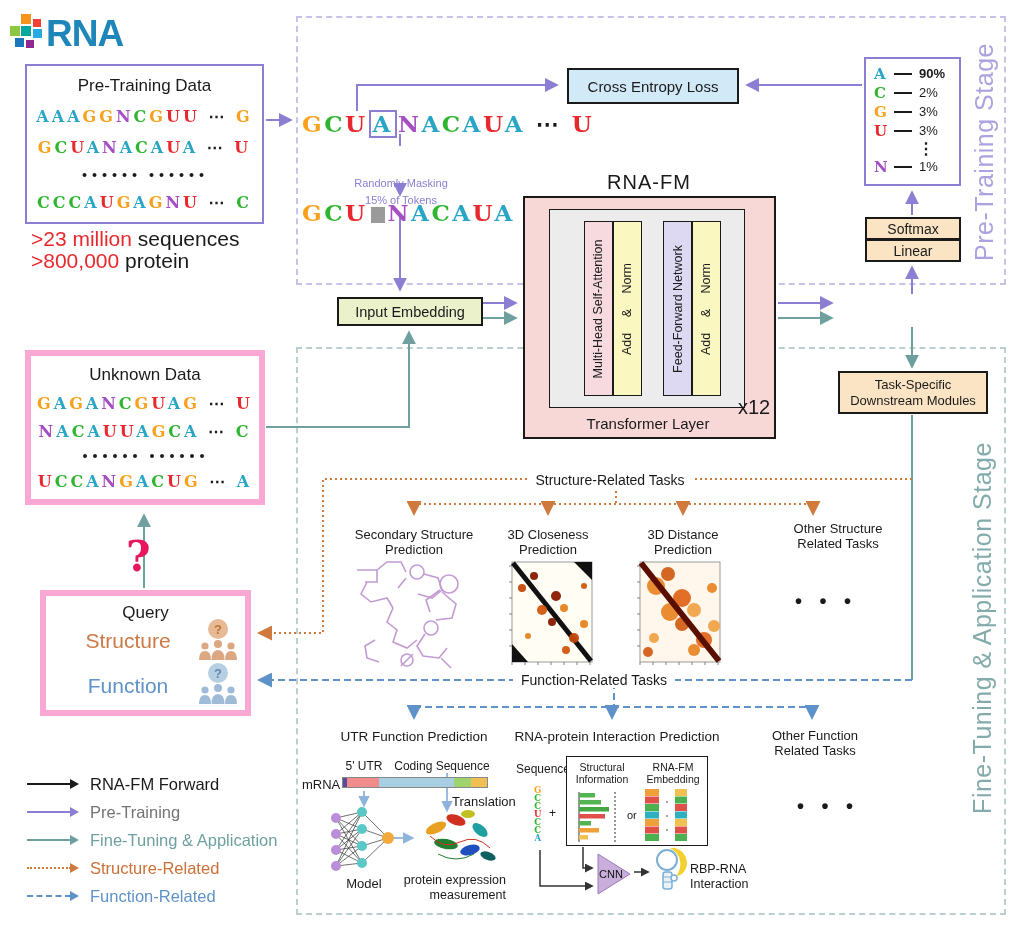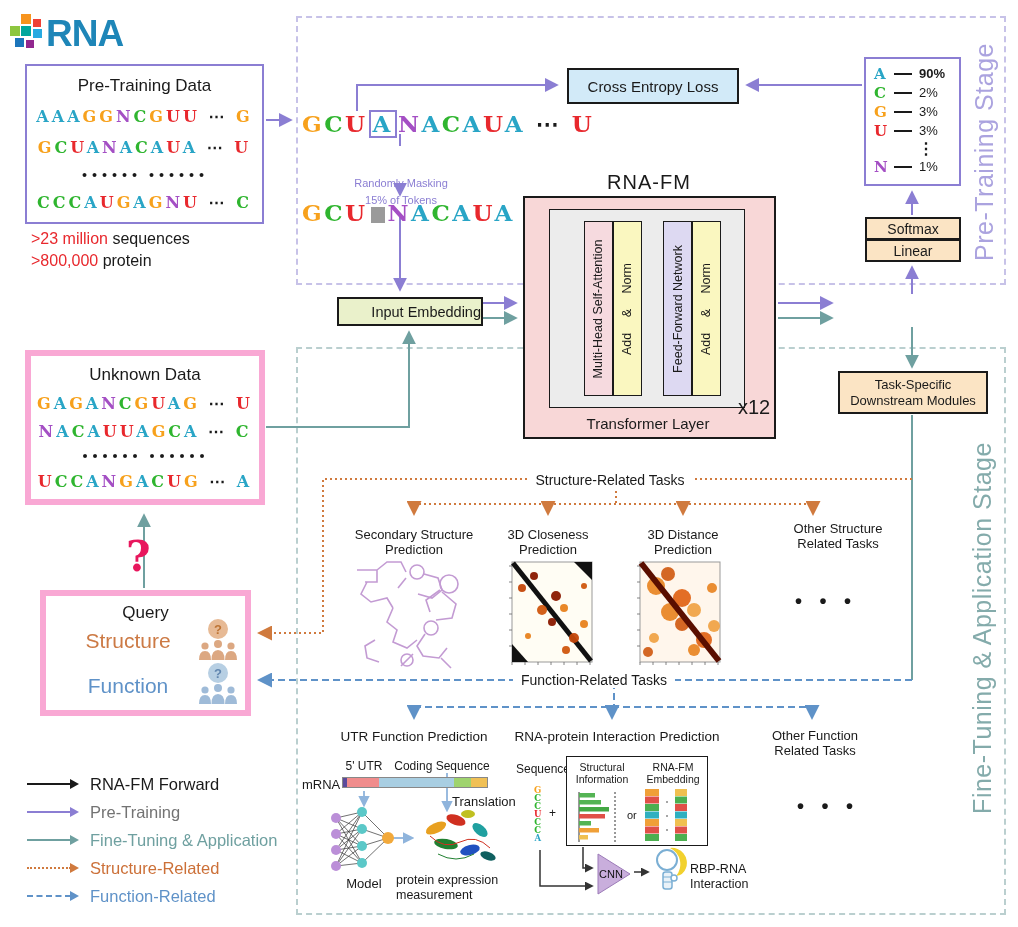--- a/index.html
+++ b/index.html
@@ -162,21 +162,21 @@
     <span style="font-size:37px;font-weight:bold;color:#1E86B8;letter-spacing:-1px;">RNA</span>
   </div>
 
   <div class="abs box b-purple databox" style="left:25px;top:64px;width:239px;height:160px;">
     <div class="title">Pre-Training Data</div>
     <div class="seq"><span style="color: rgb(41, 165, 198);">A</span><span style="color: rgb(41, 165, 198);">A</span><span style="color: rgb(41, 165, 198);">A</span><span style="color: rgb(247, 161, 28);">G</span><span style="color: rgb(247, 161, 28);">G</span><span style="color: rgb(164, 79, 196);">N</span><span style="color: rgb(47, 181, 47);">C</span><span style="color: rgb(247, 161, 28);">G</span><span style="color: rgb(232, 40, 45);">U</span><span style="color: rgb(232, 40, 45);">U</span><span> </span><span>⋯</span><span> </span><span style="color: rgb(247, 161, 28);">G</span></div>
     <div class="seq"><span style="color: rgb(247, 161, 28);">G</span><span style="color: rgb(47, 181, 47);">C</span><span style="color: rgb(232, 40, 45);">U</span><span style="color: rgb(41, 165, 198);">A</span><span style="color: rgb(164, 79, 196);">N</span><span style="color: rgb(41, 165, 198);">A</span><span style="color: rgb(47, 181, 47);">C</span><span style="color: rgb(41, 165, 198);">A</span><span style="color: rgb(232, 40, 45);">U</span><span style="color: rgb(41, 165, 198);">A</span><span> </span><span>⋯</span><span> </span><span style="color: rgb(232, 40, 45);">U</span></div>
     <div class="seq" style="font-size:11px;"><span>•</span><span>•</span><span>•</span><span>•</span><span>•</span><span>•</span><span> </span><span> </span><span>•</span><span>•</span><span>•</span><span>•</span><span>•</span><span>•</span></div>
     <div class="seq"><span style="color: rgb(47, 181, 47);">C</span><span style="color: rgb(47, 181, 47);">C</span><span style="color: rgb(47, 181, 47);">C</span><span style="color: rgb(41, 165, 198);">A</span><span style="color: rgb(232, 40, 45);">U</span><span style="color: rgb(247, 161, 28);">G</span><span style="color: rgb(41, 165, 198);">A</span><span style="color: rgb(247, 161, 28);">G</span><span style="color: rgb(164, 79, 196);">N</span><span style="color: rgb(232, 40, 45);">U</span><span> </span><span>⋯</span><span> </span><span style="color: rgb(47, 181, 47);">C</span></div>
   </div>
-  <div class="abs" style="left:31px;top:228px;font-size:16px;line-height:22px;">
+  <div class="abs" style="left:31px;top:228px;font-size:21px;line-height:22px;">
     <div><span style="color:#E8282D;">&gt;23 million</span><span> sequences</span></div>
     <div><span style="color:#E8282D;">&gt;800,000</span><span> protein</span></div>
   </div>
 
   <div class="abs seq-lg" style="left:302px;top:110px;">
     <span><span style="color: rgb(247, 161, 28);">G</span><span style="color: rgb(47, 181, 47);">C</span><span style="color: rgb(232, 40, 45);">U</span></span><span class="tokenbox"><span><span style="color: rgb(41, 165, 198);">A</span></span></span><span><span style="color: rgb(164, 79, 196);">N</span><span style="color: rgb(41, 165, 198);">A</span><span style="color: rgb(47, 181, 47);">C</span><span style="color: rgb(41, 165, 198);">A</span><span style="color: rgb(232, 40, 45);">U</span><span style="color: rgb(41, 165, 198);">A</span><span> </span><span>⋯</span><span> </span><span style="color: rgb(232, 40, 45);">U</span></span>
   </div>
   <div class="abs" style="left:315px;top:149px;width:172px;text-align:center;color:#8B7ED3;font-size:11px;line-height:17px;margin-top:26px;">
     <div>Randomly Masking</div>
       <div>15% of Tokens</div>
@@ -200,21 +200,21 @@
   </div>
   <div class="abs bar bar-ffn" style="left:663px;top:221px;width:29px;height:175px;">
     <span class="vtext">Feed-Forward Network</span>
   </div>
   <div class="abs bar bar-an" style="left:692px;top:221px;width:29px;height:175px;">
     <span class="vtext" style="word-spacing:12px;">Add &amp; Norm</span>
   </div>
   <div class="abs" style="left:573px;top:415px;width:150px;text-align:center;font-size:15px;">Transformer Layer</div>
   <div class="abs" style="left:738px;top:396px;font-size:20px;">x12</div>
 
-  <div class="abs box b-black embed" style="left:337px;top:297px;width:146px;height:29px;justify-content:flex-end;">
+  <div class="abs box b-black embed" style="left:337px;top:297px;width:146px;height:29px;">
       <span>Input Embedding</span>
     </div>
   <div class="abs box b-black peach" style="left:865px;top:217px;width:96px;height:23px;">
       <span>Softmax</span>
     </div>
   <div class="abs box b-black peach" style="left:865px;top:239px;width:96px;height:23px;">
       <span>Linear</span>
     </div>
   <div class="abs box b-black peach" style="left:838px;top:371px;width:150px;height:43px;flex-direction:column;font-size:13px;line-height:16px;">
     <span>Task-Specific</span>
@@ -406,21 +406,21 @@
       <ellipse cx="38" cy="14" rx="10" ry="5" fill="#D03020" transform="rotate(20 38 14)"></ellipse>
       <ellipse cx="28" cy="38" rx="12" ry="5" fill="#208030" transform="rotate(10 28 38)"></ellipse>
       <ellipse cx="52" cy="44" rx="10" ry="5" fill="#2050C0" transform="rotate(-15 52 44)"></ellipse>
       <ellipse cx="62" cy="24" rx="9" ry="5" fill="#20A0A0" transform="rotate(40 62 24)"></ellipse>
       <ellipse cx="50" cy="8" rx="7" ry="4" fill="#C0C020"></ellipse>
       <ellipse cx="70" cy="50" rx="8" ry="4" fill="#106060" transform="rotate(20 70 50)"></ellipse>
       <path d="M12,30 q14,14 30,6 q16,-8 30,6" fill="none" stroke="#D03020"></path>
       <path d="M20,48 q18,10 36,0" fill="none" stroke="#208030"></path>
     </g>
   </svg>
-  <div class="abs" style="left:396px;top:873px;width:118px;text-align:left;font-size:12.5px;line-height:15px;">protein expression measurement</div>
+  <div class="abs" style="left:388px;top:873px;width:118px;text-align:right;font-size:12.5px;line-height:15px;">protein expression measurement</div>
 
   <div class="abs small-label" style="left:516px;top:762px;">Sequence</div>
   <div class="abs vseq seq" style="left:534px;top:786px;letter-spacing:0;">
       <span style="color: rgb(247, 161, 28);">G</span>
       <span style="color: rgb(47, 181, 47);">C</span>
       <span style="color: rgb(47, 181, 47);">C</span>
       <span style="color: rgb(232, 40, 45);">U</span>
       <span style="color: rgb(47, 181, 47);">C</span>
       <span style="color: rgb(47, 181, 47);">C</span>
       <span style="color: rgb(41, 165, 198);">A</span>

